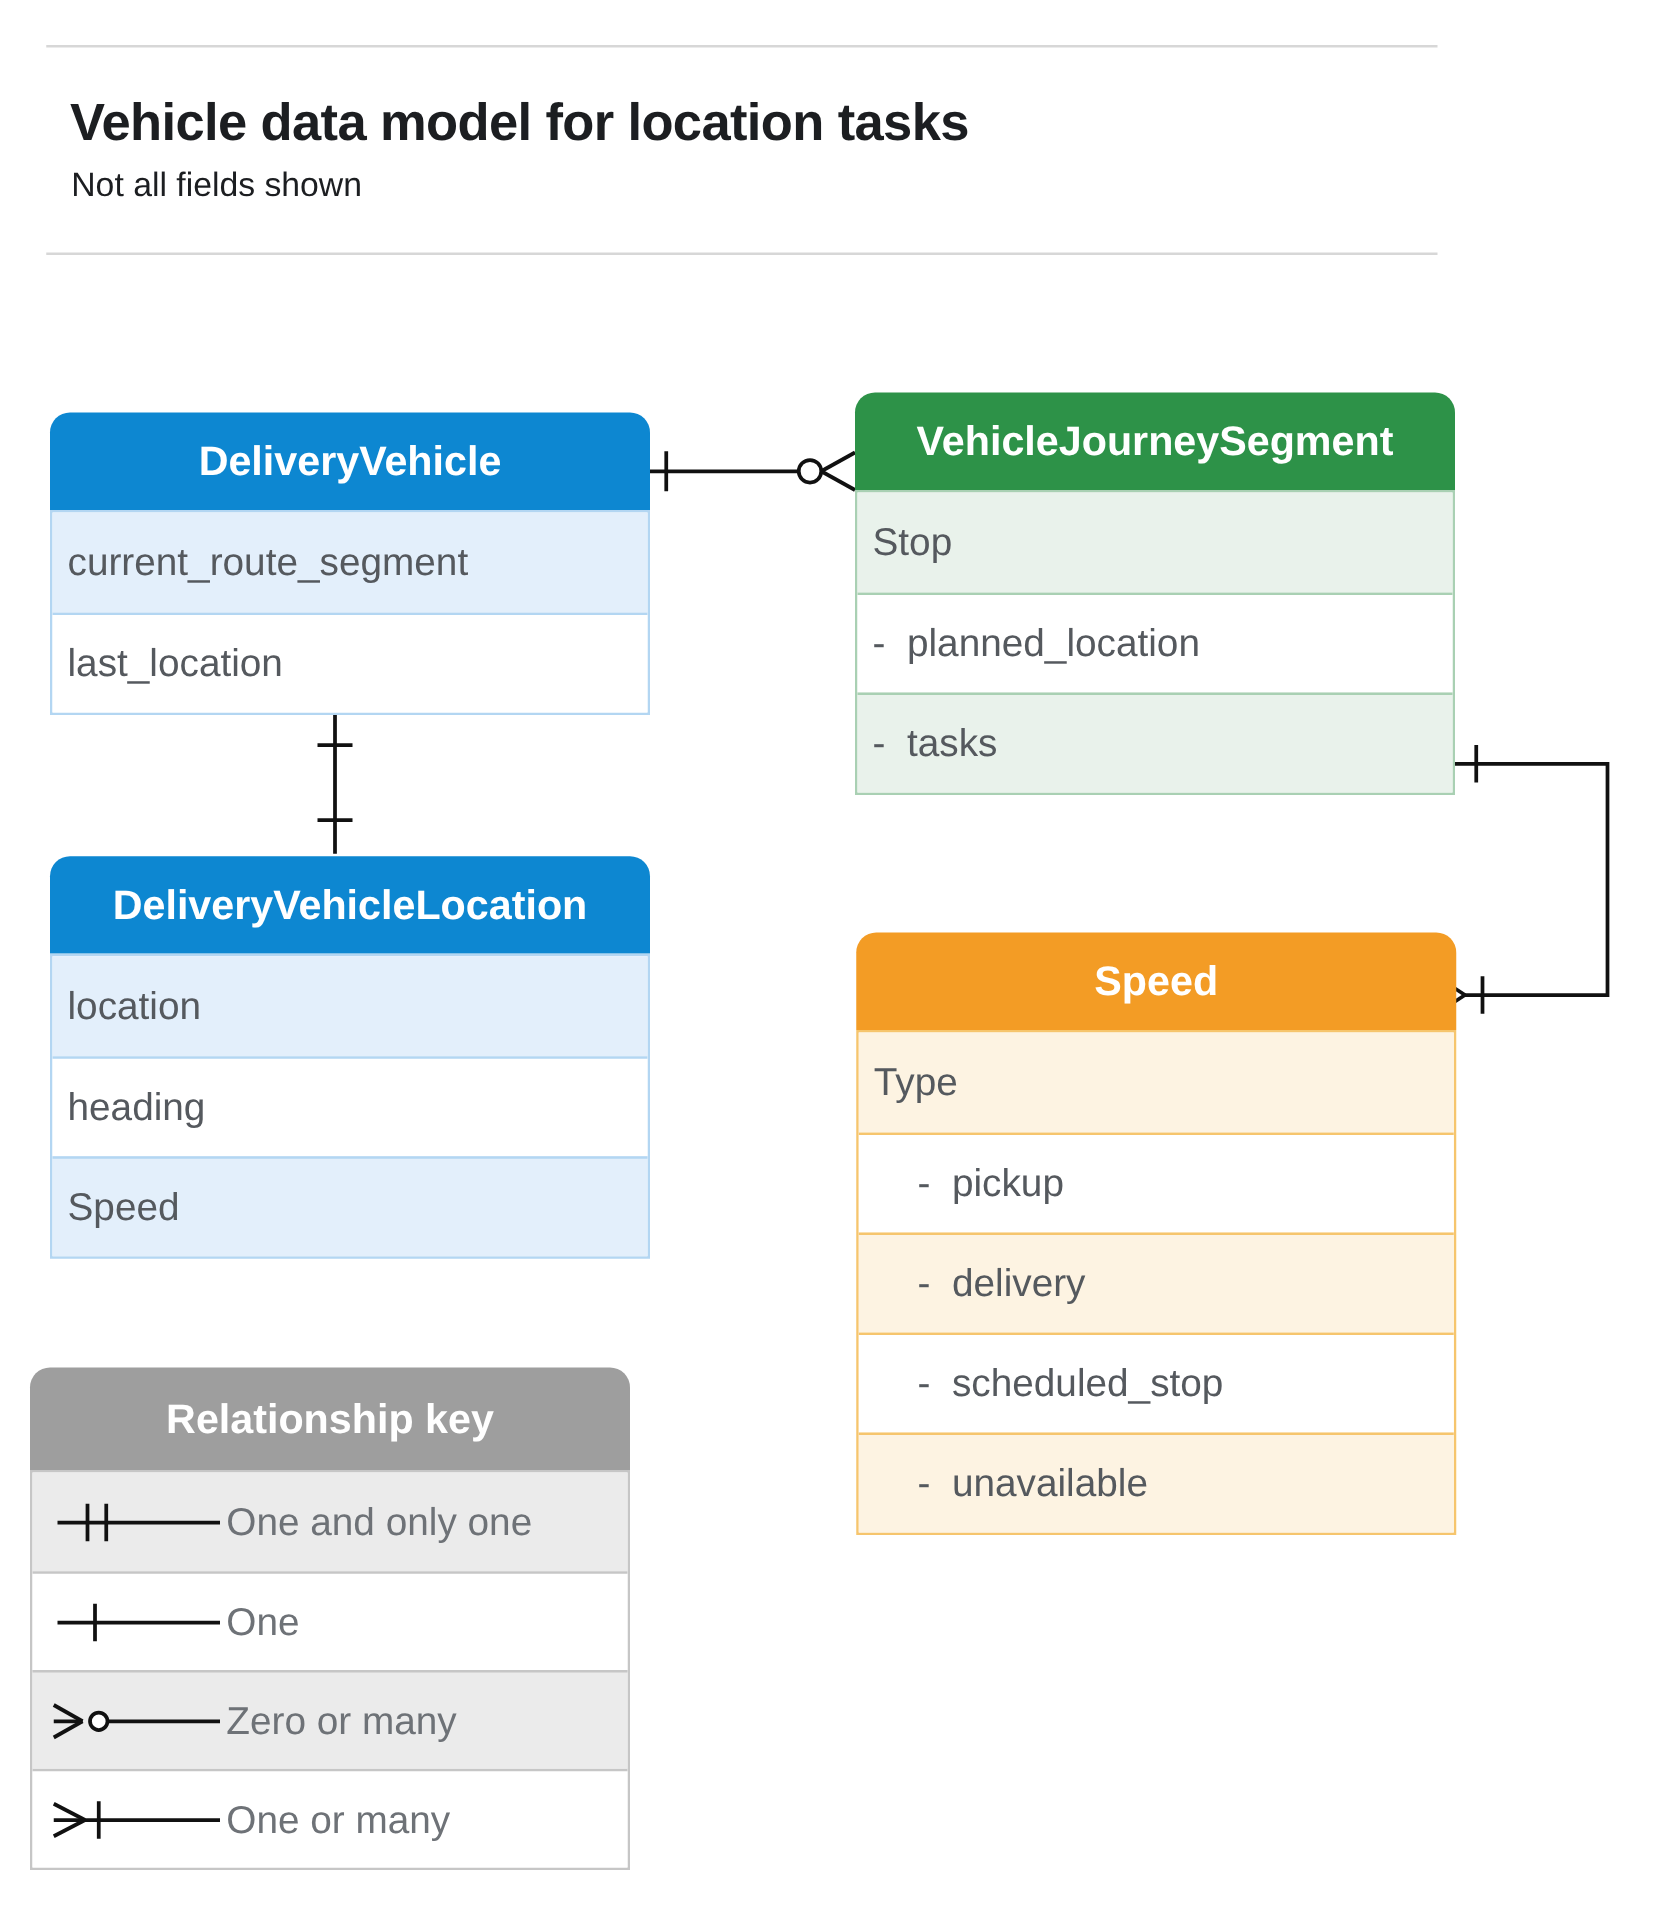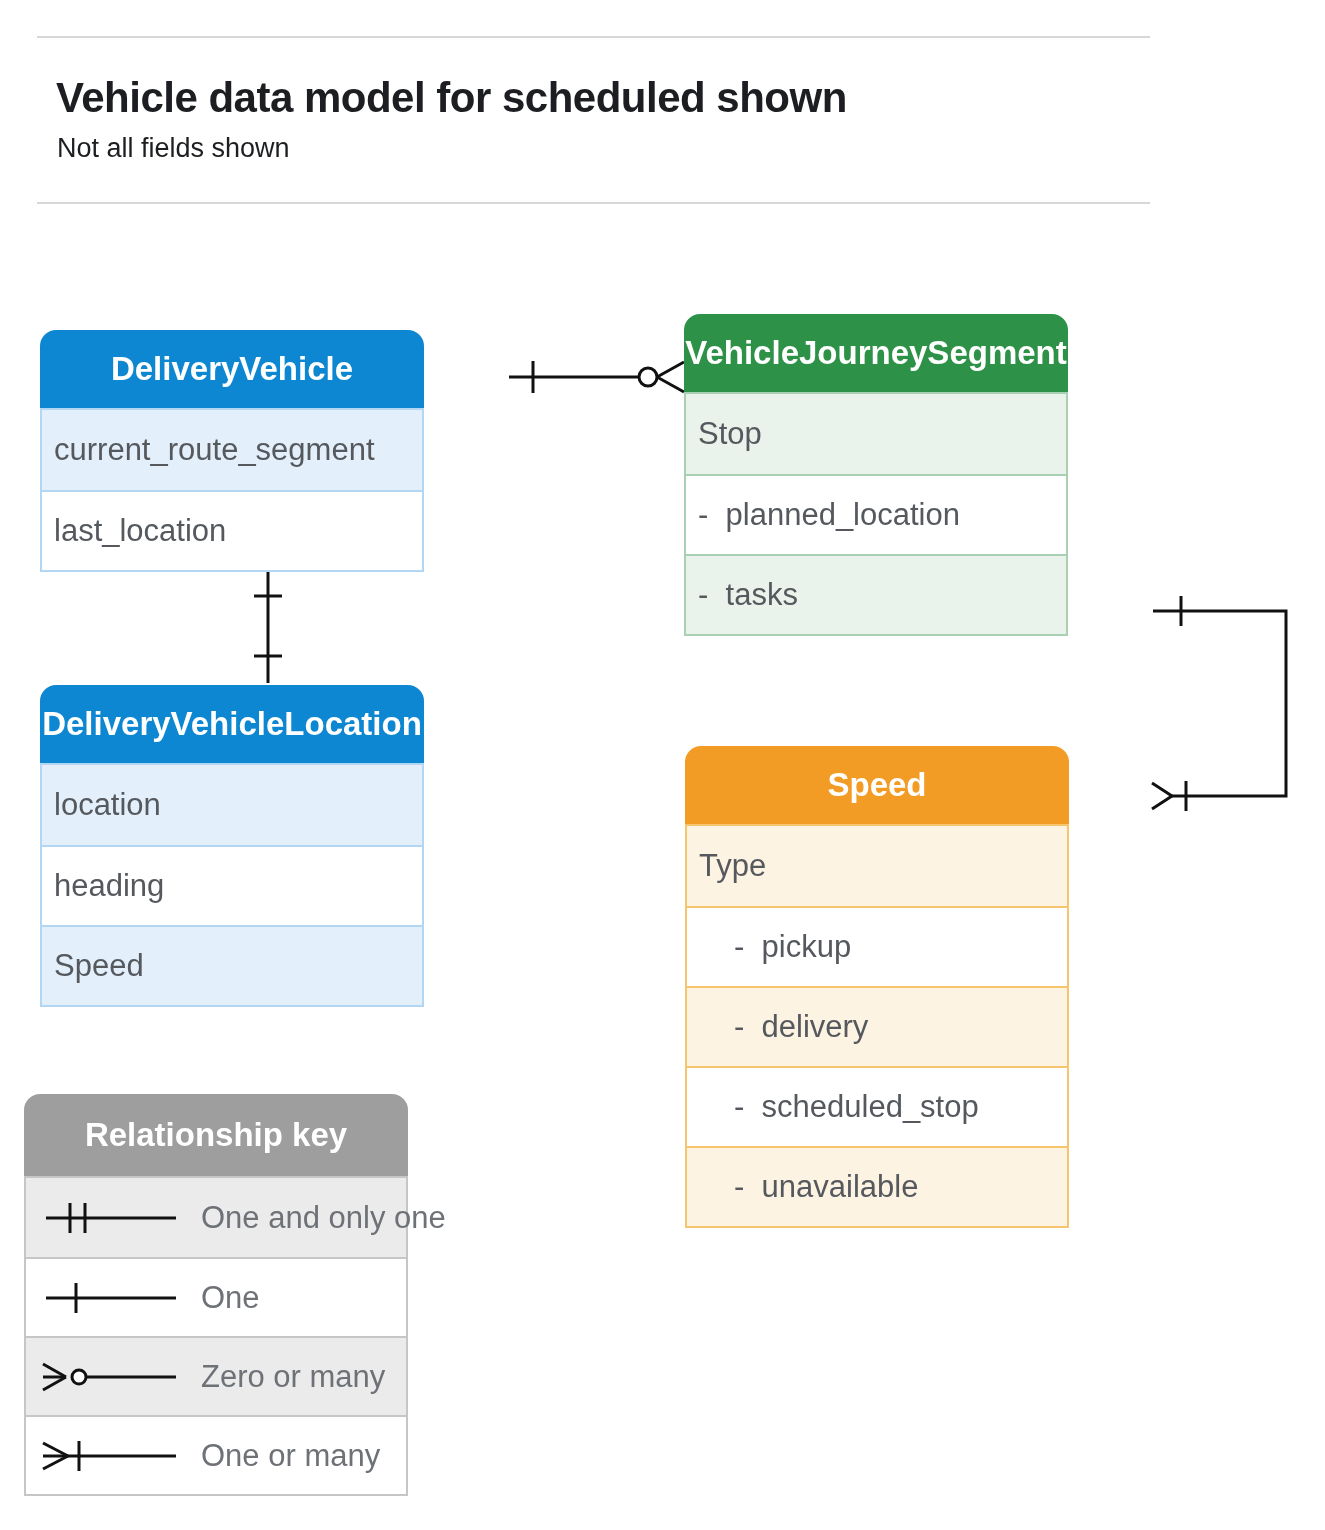--- a/index.html
+++ b/index.html
@@ -18,21 +18,21 @@
     position:absolute; left:57px; top:133px;
     font-size:27px; color:#1c1e21;
   }
 
   
   .theme-blue   { --head:#0d87d1; --tint:#e3effb; --bord:#b3d6f2; }
   .theme-green  { --head:#2d9248; --tint:#e9f2eb; --bord:#a9d0b3; }
   .theme-orange { --head:#f39c25; --tint:#fdf3e2; --bord:#f6c56d; }
   .theme-gray   { --head:#9e9e9e; --tint:#ebebeb; --bord:#c6c6c6; }
 
-  .entity { position:absolute; width:384px; }
+  .entity { position:absolute; width:480px; }
   .entity-header {
     height:78px; border-radius:16px 16px 0 0; background:var(--head);
     color:#fff; font-size:33px; font-weight:bold;
     display:flex; align-items:center; justify-content:center;
   }
   .entity-rows { border:2px solid var(--bord); background:#fff; }
   .entity-row {
     box-sizing:border-box; height:80px;
     display:flex; align-items:center; padding-left:12px;
     font-size:31px; color:#55595e; white-space:pre;
@@ -40,29 +40,29 @@
   }
   .entity-row:first-child { border-top:none; }
   .entity-row.tint { background:var(--tint); }
   .entity-row.sub { padding-left:47px; }
 
   
   .legend .entity-row { height:79px; padding-left:15px; color:#6e7277; }
   .legend .entity-header { height:82px; }
   .legend .sym { display:inline-flex; width:140px; height:44px; flex:0 0 140px; }
   .legend .sym svg { display:block; }
-  .legend .legend-label { margin-left:20px; white-space:pre;text-align:right; }
+  .legend .legend-label { white-space:pre;text-align:right; }
 
   .connectors { position:absolute; left:0; top:0; pointer-events:none; }
 </style>
 </head>
 <body>
 
 <div class="rule rule-top"></div>
-<div class="page-title">Vehicle data model for scheduled shown</div>
+<div class="page-title">Vehicle data model for location tasks</div>
 <div class="page-subtitle">Not all fields shown</div>
 <div class="rule rule-bottom"></div>
 
 <svg class="connectors" width="1325" height="1530" viewBox="0 0 1325 1530">
   <g stroke="#111" stroke-width="3" fill="none" stroke-linecap="butt">
 
     <line x1="509" y1="377" x2="639" y2="377"></line>
     <line x1="533" y1="361" x2="533" y2="393"></line>
     <circle cx="648" cy="377" r="9" fill="#fff"></circle>
     <line x1="657" y1="377" x2="684" y2="362"></line>

